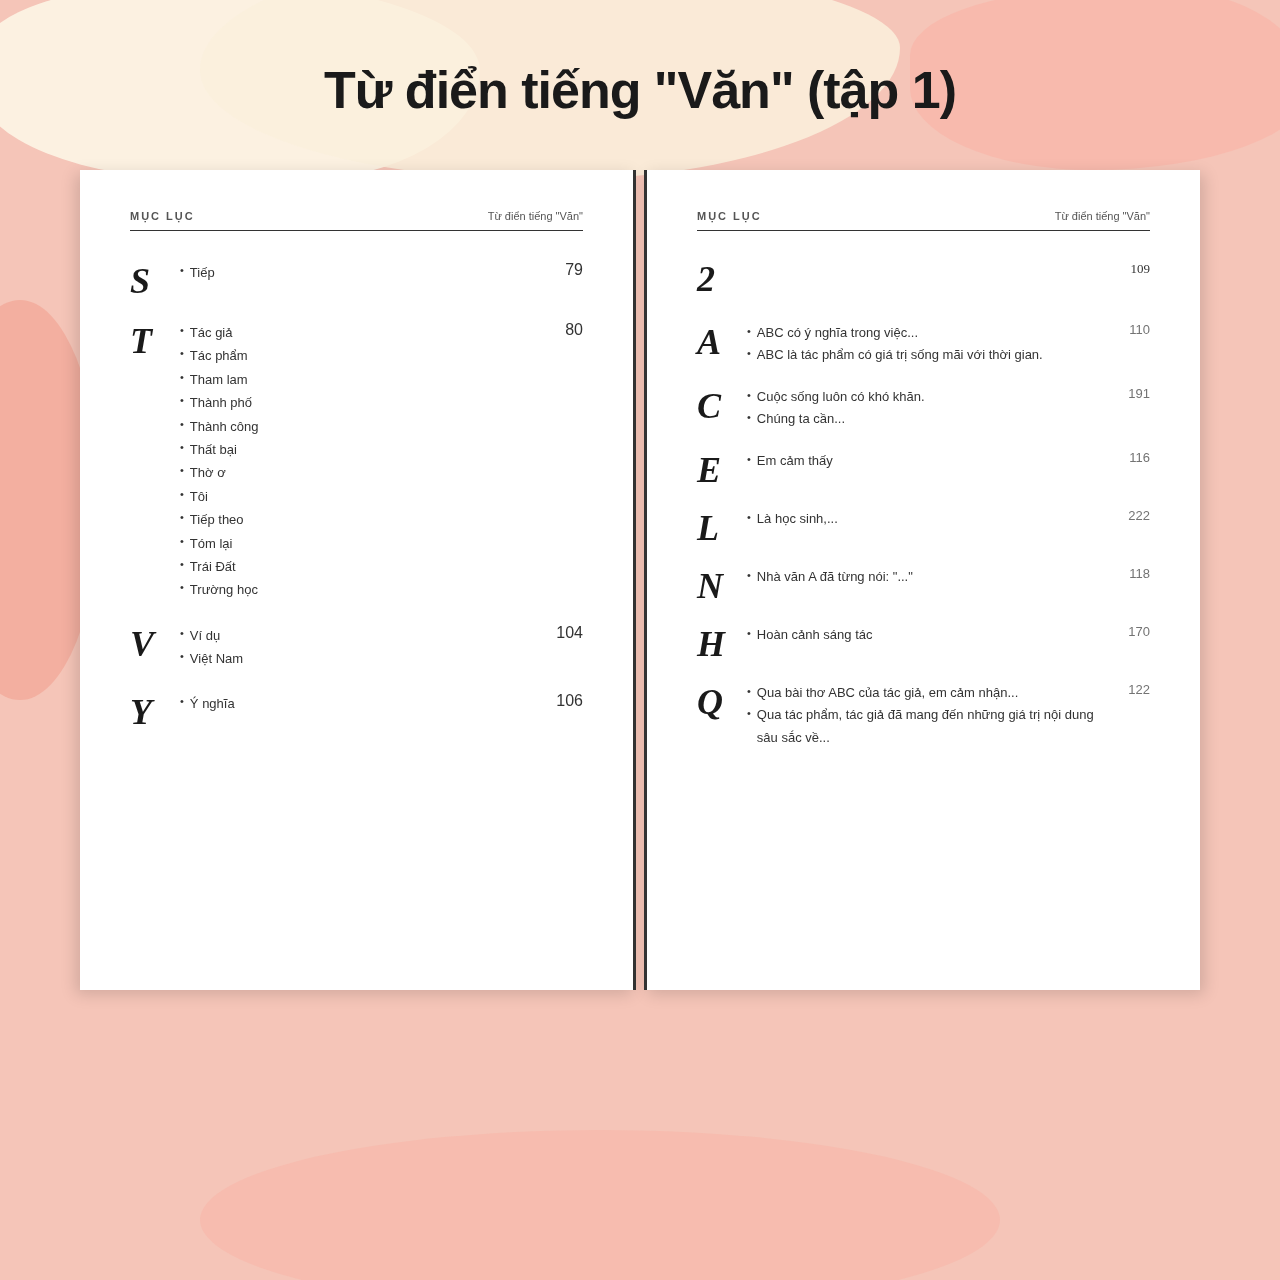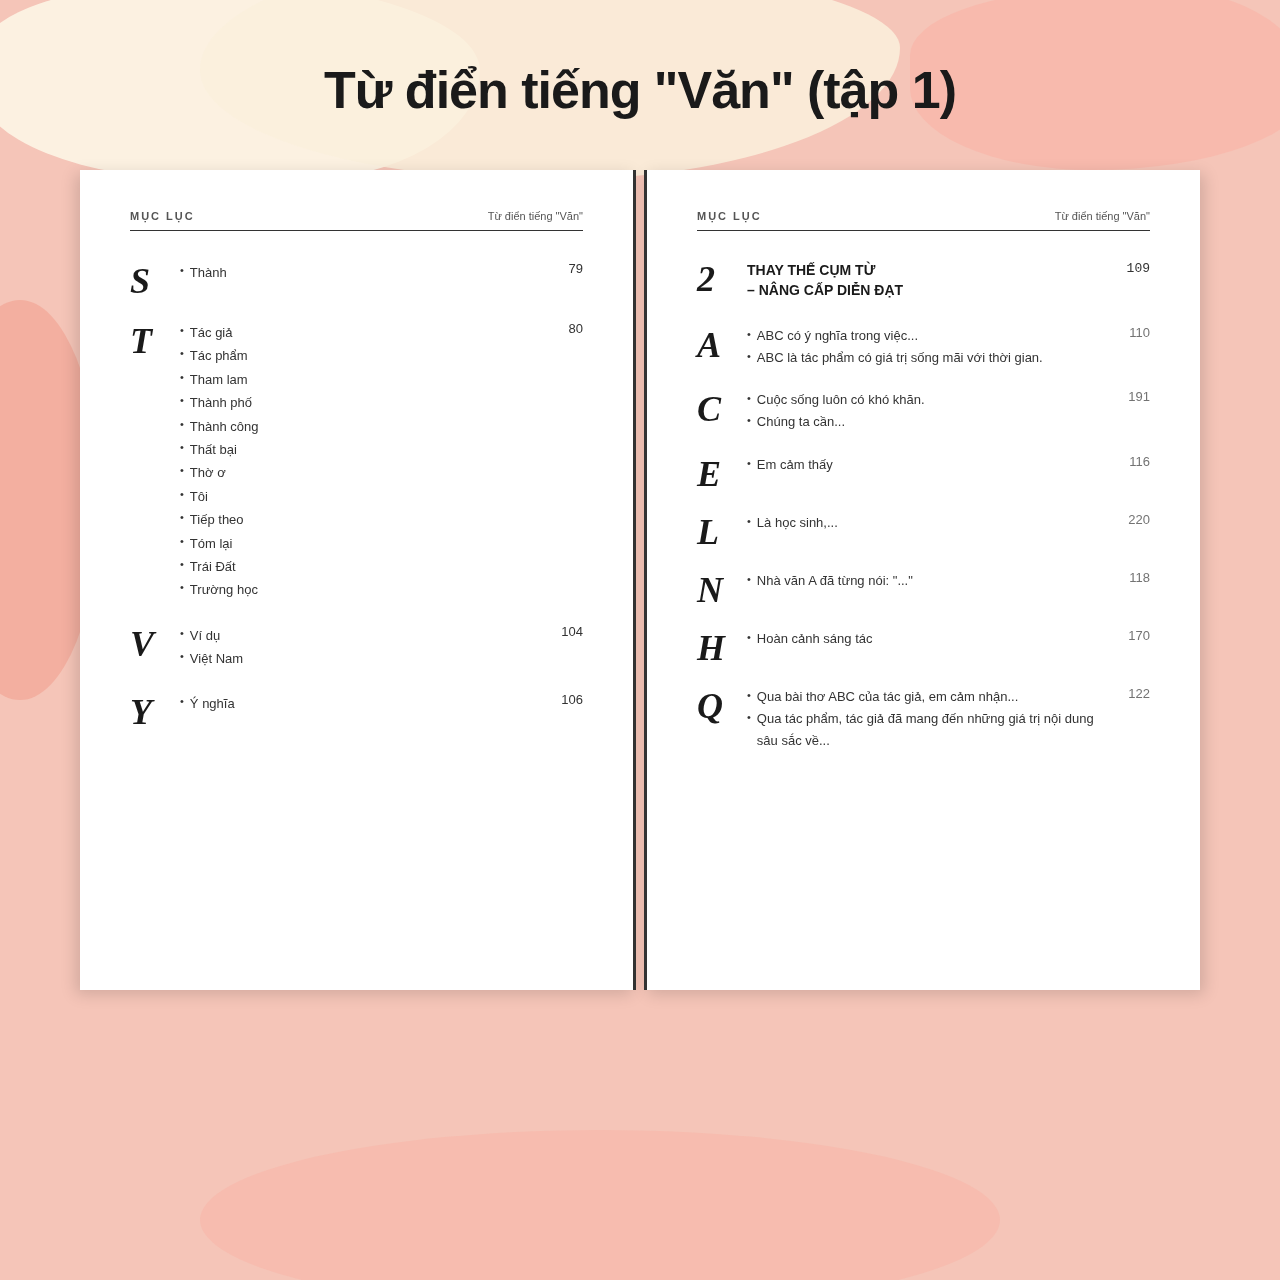--- a/index.html
+++ b/index.html
@@ -169,21 +169,21 @@
     }
 
     .bullet {
       margin-right: 6px;
       font-size: 11px;
       line-height: 1.8;
     }
 
     .toc-page-num {
       margin-left: auto;
-      font-size: 13px;
+      font-size: 16px;
       font-family: Arial, sans-serif;
       color: #333;
       padding-left: 20px;
       align-self: flex-start;
     }
 
     .toc-row {
       display: flex;
       width: 100%;
     }
@@ -214,21 +214,21 @@
       font-size: 14px;
       font-weight: bold;
       font-family: Arial, sans-serif;
       color: #1a1a1a;
       line-height: 1.4;
       text-transform: uppercase;
     }
 
     .chapter-page {
       font-size: 13px;
-      font-family: Liberation Mono, monospace;
+      font-family: Liberation Serif, serif;
       color: #333;
       margin-left: auto;
       padding-left: 15px;
     }
 
     .right-toc-section {
       display: flex;
       align-items: flex-start;
       margin-bottom: 20px;
     }
@@ -288,21 +288,21 @@
         <span class="header-muc-luc">MỤC LỤC</span>
         <span class="header-title">Từ điển tiếng "Văn"</span>
       </div>
 
       <div class="toc-row">
         <div class="toc-section" style="flex:1;">
           <div class="toc-letter">S</div>
           <div class="toc-items">
             <div class="toc-item">
               <span class="bullet">•</span>
-              <span>Thành</span>
+              <span>Tiếp</span>
             </div>
           </div>
         </div>
         <div class="toc-page-num">79</div>
       </div>
 
       <div class="toc-row">
         <div class="toc-section" style="flex:1;">
           <div class="toc-letter">T</div>
           <div class="toc-items">
@@ -392,23 +392,20 @@
 
     <div class="book-page book-page-right">
       <div class="page-header">
         <span class="header-muc-luc">MỤC LỤC</span>
         <span class="header-title">Từ điển tiếng "Văn"</span>
       </div>
 
       <div class="right-row">
         <div class="chapter-header" style="flex:1;">
           <div class="chapter-num">2</div>
-          <div class="chapter-title-block">
-            <div class="chapter-title">THAY THẾ CỤM TỪ<br>– NÂNG CẤP DIỄN ĐẠT</div>
-          </div>
         </div>
         <div class="chapter-page">109</div>
       </div>
 
       <div class="right-row">
         <div class="right-toc-section" style="flex:1;">
           <div class="right-letter">A</div>
           <div class="right-items">
             <div class="toc-item">
                 <span class="bullet">•</span>
@@ -456,21 +453,21 @@
       <div class="right-row">
         <div class="right-toc-section" style="flex:1;">
           <div class="right-letter">L</div>
           <div class="right-items">
             <div class="toc-item">
                 <span class="bullet">•</span>
                 <span>Là học sinh,...</span>
               </div>
           </div>
         </div>
-        <div class="right-page-num">220</div>
+        <div class="right-page-num">222</div>
       </div>
 
       <div class="right-row">
         <div class="right-toc-section" style="flex:1;">
           <div class="right-letter">N</div>
           <div class="right-items">
             <div class="toc-item">
                 <span class="bullet">•</span>
                 <span>Nhà văn A đã từng nói: "..."</span>
               </div>

